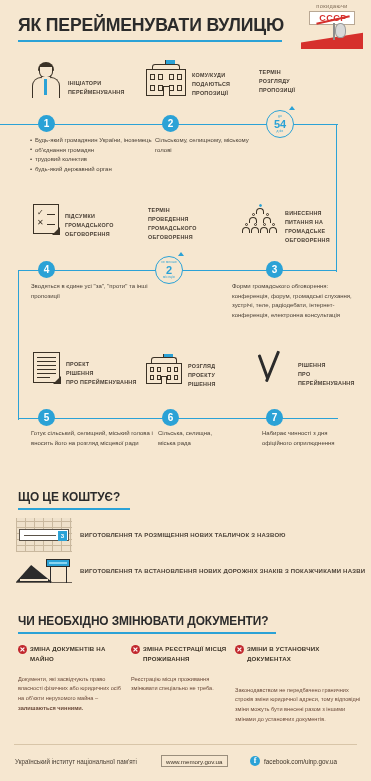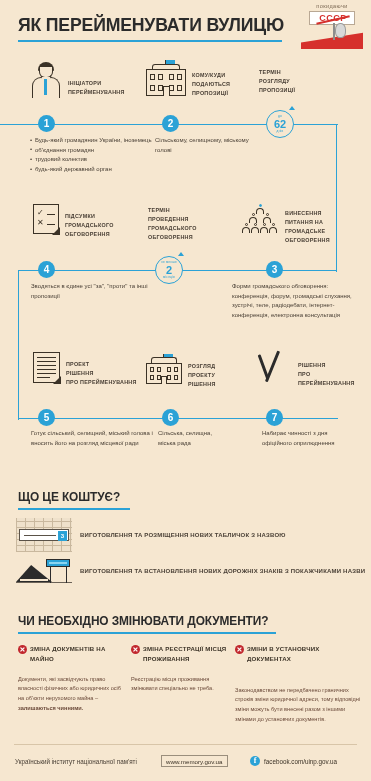--- a/index.html
+++ b/index.html
@@ -323,21 +323,21 @@
 
     <div class="standalone-label" style="left:259px;top:10px;white-space:pre-line;">ТЕРМІН
 РОЗГЛЯДУ
 ПРОПОЗИЦІЇ</div>
 
     <div class="step-num" style="left:38px;top:57px;">1</div>
     <div class="step-num" style="left:162px;top:57px;">2</div>
 
     <div class="timer" style="left:266px;top:52px;">
       <div class="t-top">до</div>
-      <div class="t-big">62</div>
+      <div class="t-big">54</div>
       <div class="t-bot">днів</div>
     </div>
     <div class="timer-arrow" style="left:289px;top:48px;"></div>
 
     <div class="desc" style="left:30px;top:78px;width:126px;">
       <ul>
         <li>Будь-який громадянин України, іноземець</li>
         <li>об'єднання громадян</li>
         <li>трудовий колектив</li>
         <li>будь-який державний орган</li>

